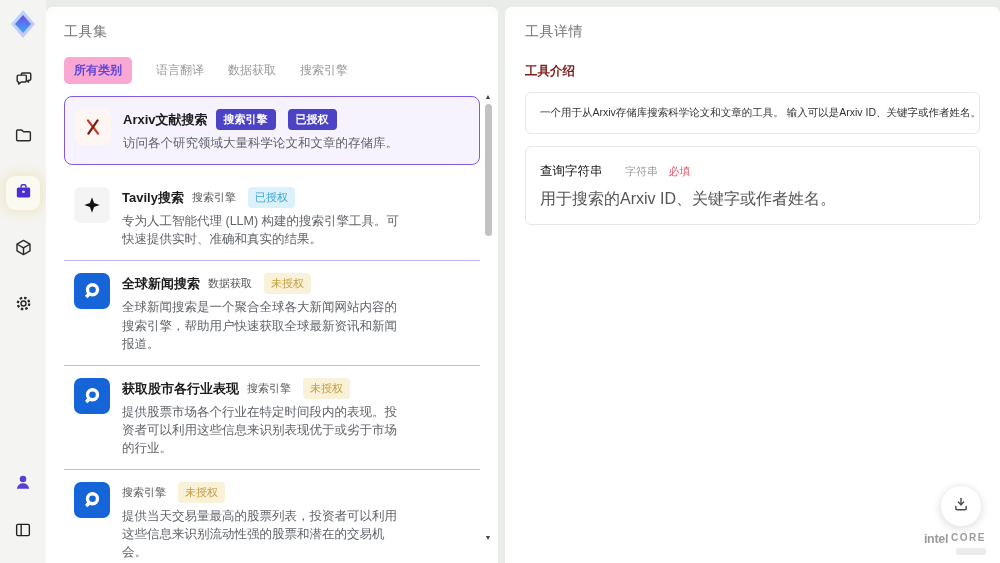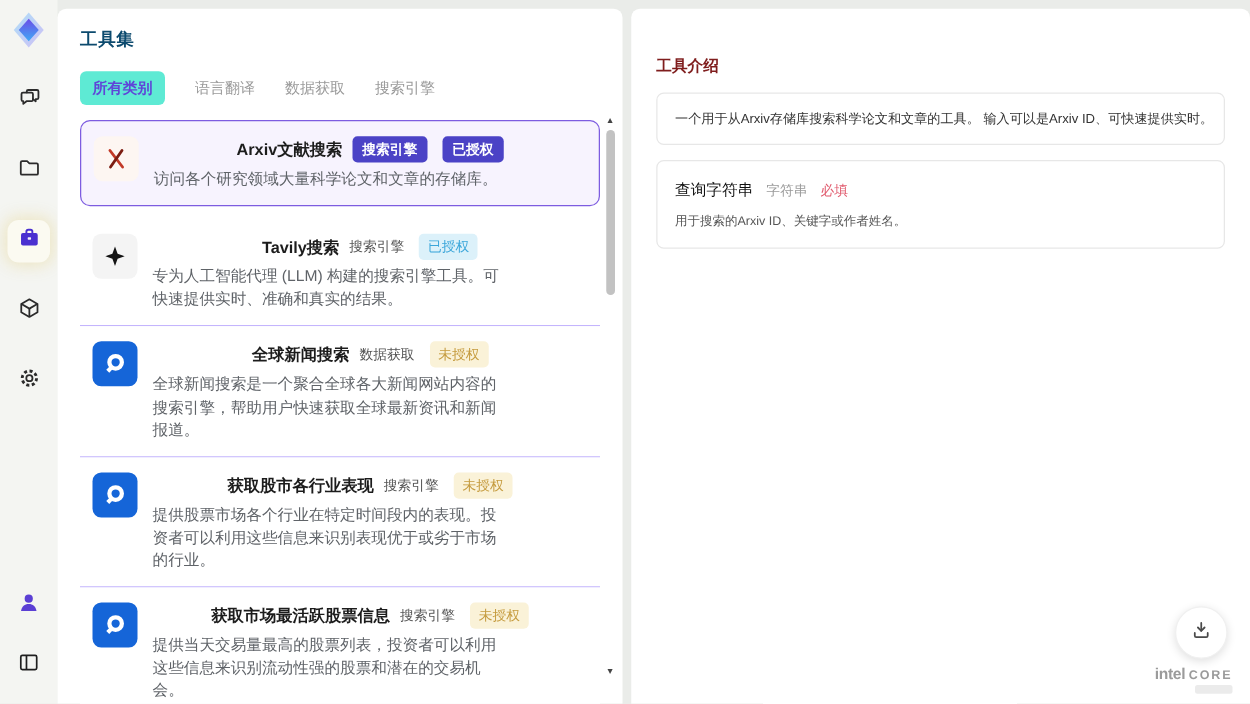--- a/index.html
+++ b/index.html
@@ -13,69 +13,69 @@
   .nav-item{width:34px;height:34px;display:flex;align-items:center;justify-content:center;cursor:pointer}
   .nav-item.active{background:#fbfaf1;border-radius:9px;box-shadow:0 0 12px 3px rgba(236,228,190,.85)}
   .spacer{flex:1}
   .bottom-nav{display:flex;flex-direction:column;align-items:center;gap:14px}
 
   
   .main{flex:1;display:flex;gap:7px;padding-top:7px;height:100%;min-width:0}
   .panel{background:#fff;border-radius:7px 7px 0 0;height:100%}
   .tools-panel{width:452px;padding:16px 18px 0;position:relative;flex-shrink:0}
   .details-panel{flex:1;padding:16px 20px;position:relative;min-width:0}
-  .panel-title{font-size:14px;font-weight:bold;color:#0c4a6e;letter-spacing:.5px}
+  .panel-title{font-size:14px;font-weight:normal;color:#737373;letter-spacing:.5px}
 
   
   .tabs{display:flex;align-items:center;gap:24px;margin-top:16px}
   .tab{font-size:12px;color:#9a9a9a;cursor:pointer;padding:5px 0;white-space:nowrap}
-  .tab.active{background:#5eead4;color:#5f45d8;padding:5px 10px;border-radius:5px;font-weight:bold}
+  .tab.active{background:#f9a8d4;color:#5f45d8;padding:5px 10px;border-radius:5px;font-weight:bold}
 
   
   .tool-list{margin-top:12px}
   .tool-card{display:flex;gap:12px;padding:12px 10px;border-bottom:1px solid #c4b5fd;cursor:pointer;background:#fff}
   .tool-card.selected{border:1px solid #7d5ce0;background:#f7f3fe;border-radius:8px;margin-bottom:10px}
   .tool-icon{width:36px;height:36px;border-radius:7px;flex-shrink:0;display:flex;align-items:center;justify-content:center}
   .tool-icon.arxiv{background:#fdf6f2}
   .tool-icon.star{background:#f4f4f4}
   .tool-icon.bluesearch{background:#1565d8}
   .tool-icon .glyph{display:none}
   .tool-icon.arxiv .glyph.g-arxiv{display:block}
   .tool-icon.star .glyph.g-star{display:block}
   .tool-icon.bluesearch .glyph.g-bluesearch{display:block}
   .tool-body{flex:1;min-width:0}
-  .tool-head{display:flex;justify-content:center;align-items:flex-start;gap:8px}
+  .tool-head{display:flex;justify-content:flex-start;align-items:flex-start;gap:8px}
   .tool-title{font-size:13px;font-weight:bold;color:#1c1c1c;padding-top:2px;white-space:nowrap}
   .tool-badges{display:flex;gap:12px;align-items:center;flex-shrink:0}
   .badge{font-size:11px;padding:3px 7px;border-radius:4px;white-space:nowrap}
   .badge.cat{color:#555;background:none;padding:3px 0}
   .tool-card.selected .badge.cat,.tool-card.selected .badge.auth{background:#4b42c6;color:#fff;padding:3px 8px;font-weight:bold}
   .badge.auth.ok{background:#dcf1fa;color:#3ba6da}
   .badge.auth.no{background:#faf2d8;color:#c59b3e}
   .tool-desc{font-size:12.5px;color:#5f6368;line-height:1.45;margin-top:4px;max-width:285px}
 
   
   .scrollbar{position:absolute;top:86px;right:4px;bottom:6px;width:12px;display:flex;flex-direction:column;align-items:center}
   .sb-up{font-size:7px;color:#444;line-height:7px;cursor:pointer}
   .sb-thumb{width:7px;border-radius:4px;background:#c2c2c2;height:132px;margin-top:4px;cursor:pointer}
   .sb-down{position:absolute;bottom:16px;font-size:7px;color:#444;line-height:7px;cursor:pointer}
 
   
   .section-title{font-size:12.5px;font-weight:bold;color:#7f1d1d;margin-top:22px}
   .info-box{border:1px solid #e7e7e7;border-radius:6px;padding:13px 14px;margin-top:12px;font-size:10.5px;color:#333;white-space:nowrap;overflow:hidden}
   .param-box{border:1px solid #e7e7e7;border-radius:6px;padding:14px;margin-top:12px}
   .param-name{font-size:12.5px;font-weight:normal;color:#111}
-  .param-type{font-size:11px;color:#9a9a9a;margin-left:6px}
+  .param-type{font-size:11px;color:#9a9a9a;margin-left:18px}
   .param-req{font-size:11px;color:#e15b6e;margin-left:6px}
-  .param-desc{font-size:10px;color:#555;margin-top:9px}
+  .param-desc{font-size:16px;color:#555;margin-top:9px}
 
   
   .corner{position:absolute;right:14px;bottom:8px;display:flex;flex-direction:column;align-items:flex-end}
   .dl-btn{width:42px;height:42px;border-radius:50%;background:#fff;border:1px solid #f0f0f0;box-shadow:0 2px 8px rgba(0,0,0,.13);display:flex;align-items:center;justify-content:center;cursor:pointer;margin-right:4px}
-  .intel{margin-top:5px;color:#9b9b9b;display:flex;align-items:flex-end;gap:3px}
+  .intel{margin-top:5px;color:#9b9b9b;display:flex;align-items:flex-start;gap:3px}
   .intel .i1{font-size:12.5px;font-weight:bold;letter-spacing:-.3px}
   .intel .i2{font-size:10px;font-weight:600;letter-spacing:1.5px}
   .intel-sub{width:30px;height:7px;background:#ebebeb;border-radius:2px;margin-top:2px}
 </style>
 </head>
 <body>
 
 <div class="sidebar">
   <div class="logo">
     <svg viewBox="0 0 32 32" width="32" height="32">
@@ -259,43 +259,43 @@
     <div class="tool-icon bluesearch">
 
       <svg class="glyph g-bluesearch" viewBox="0 0 24 24" width="24" height="24">
         <circle cx="12.5" cy="10.8" r="5" fill="none" stroke="#fff" stroke-width="3.4"></circle>
         <line x1="8.8" y1="15.3" x2="6.2" y2="18" stroke="#fff" stroke-width="3.4"></line>
       </svg>
 
     </div>
     <div class="tool-body">
       <div class="tool-head">
-        <div class="tool-title">获取市场最活跃股票信息</div>
         <div class="tool-badges">
           <span class="badge cat">搜索引擎</span>
           <span class="badge auth no">未授权</span>
         </div>
       </div>
       <div class="tool-desc">提供当天交易量最高的股票列表，投资者可以利用这些信息来识别流动性强的股票和潜在的交易机会。</div>
     </div>
   </div>
 
 </div>
 
     <div class="scrollbar">
       <div class="sb-up">▲</div>
       <div class="sb-thumb"></div>
       <div class="sb-down">▼</div>
     </div>
   </div>
 
   <div class="panel details-panel">
+    <div class="panel-title">工具详情</div>
 
     <div class="section-title">工具介绍</div>
-    <div class="info-box">一个用于从Arxiv存储库搜索科学论文和文章的工具。 输入可以是Arxiv ID、可快速提供实时。</div>
+    <div class="info-box">一个用于从Arxiv存储库搜索科学论文和文章的工具。 输入可以是Arxiv ID、关键字或作者姓名。</div>
 
     <div class="param-box">
       <div>
         <span class="param-name">查询字符串</span>
         <span class="param-type">字符串</span>
         <span class="param-req">必填</span>
       </div>
       <div class="param-desc">用于搜索的Arxiv ID、关键字或作者姓名。</div>
     </div>
 

